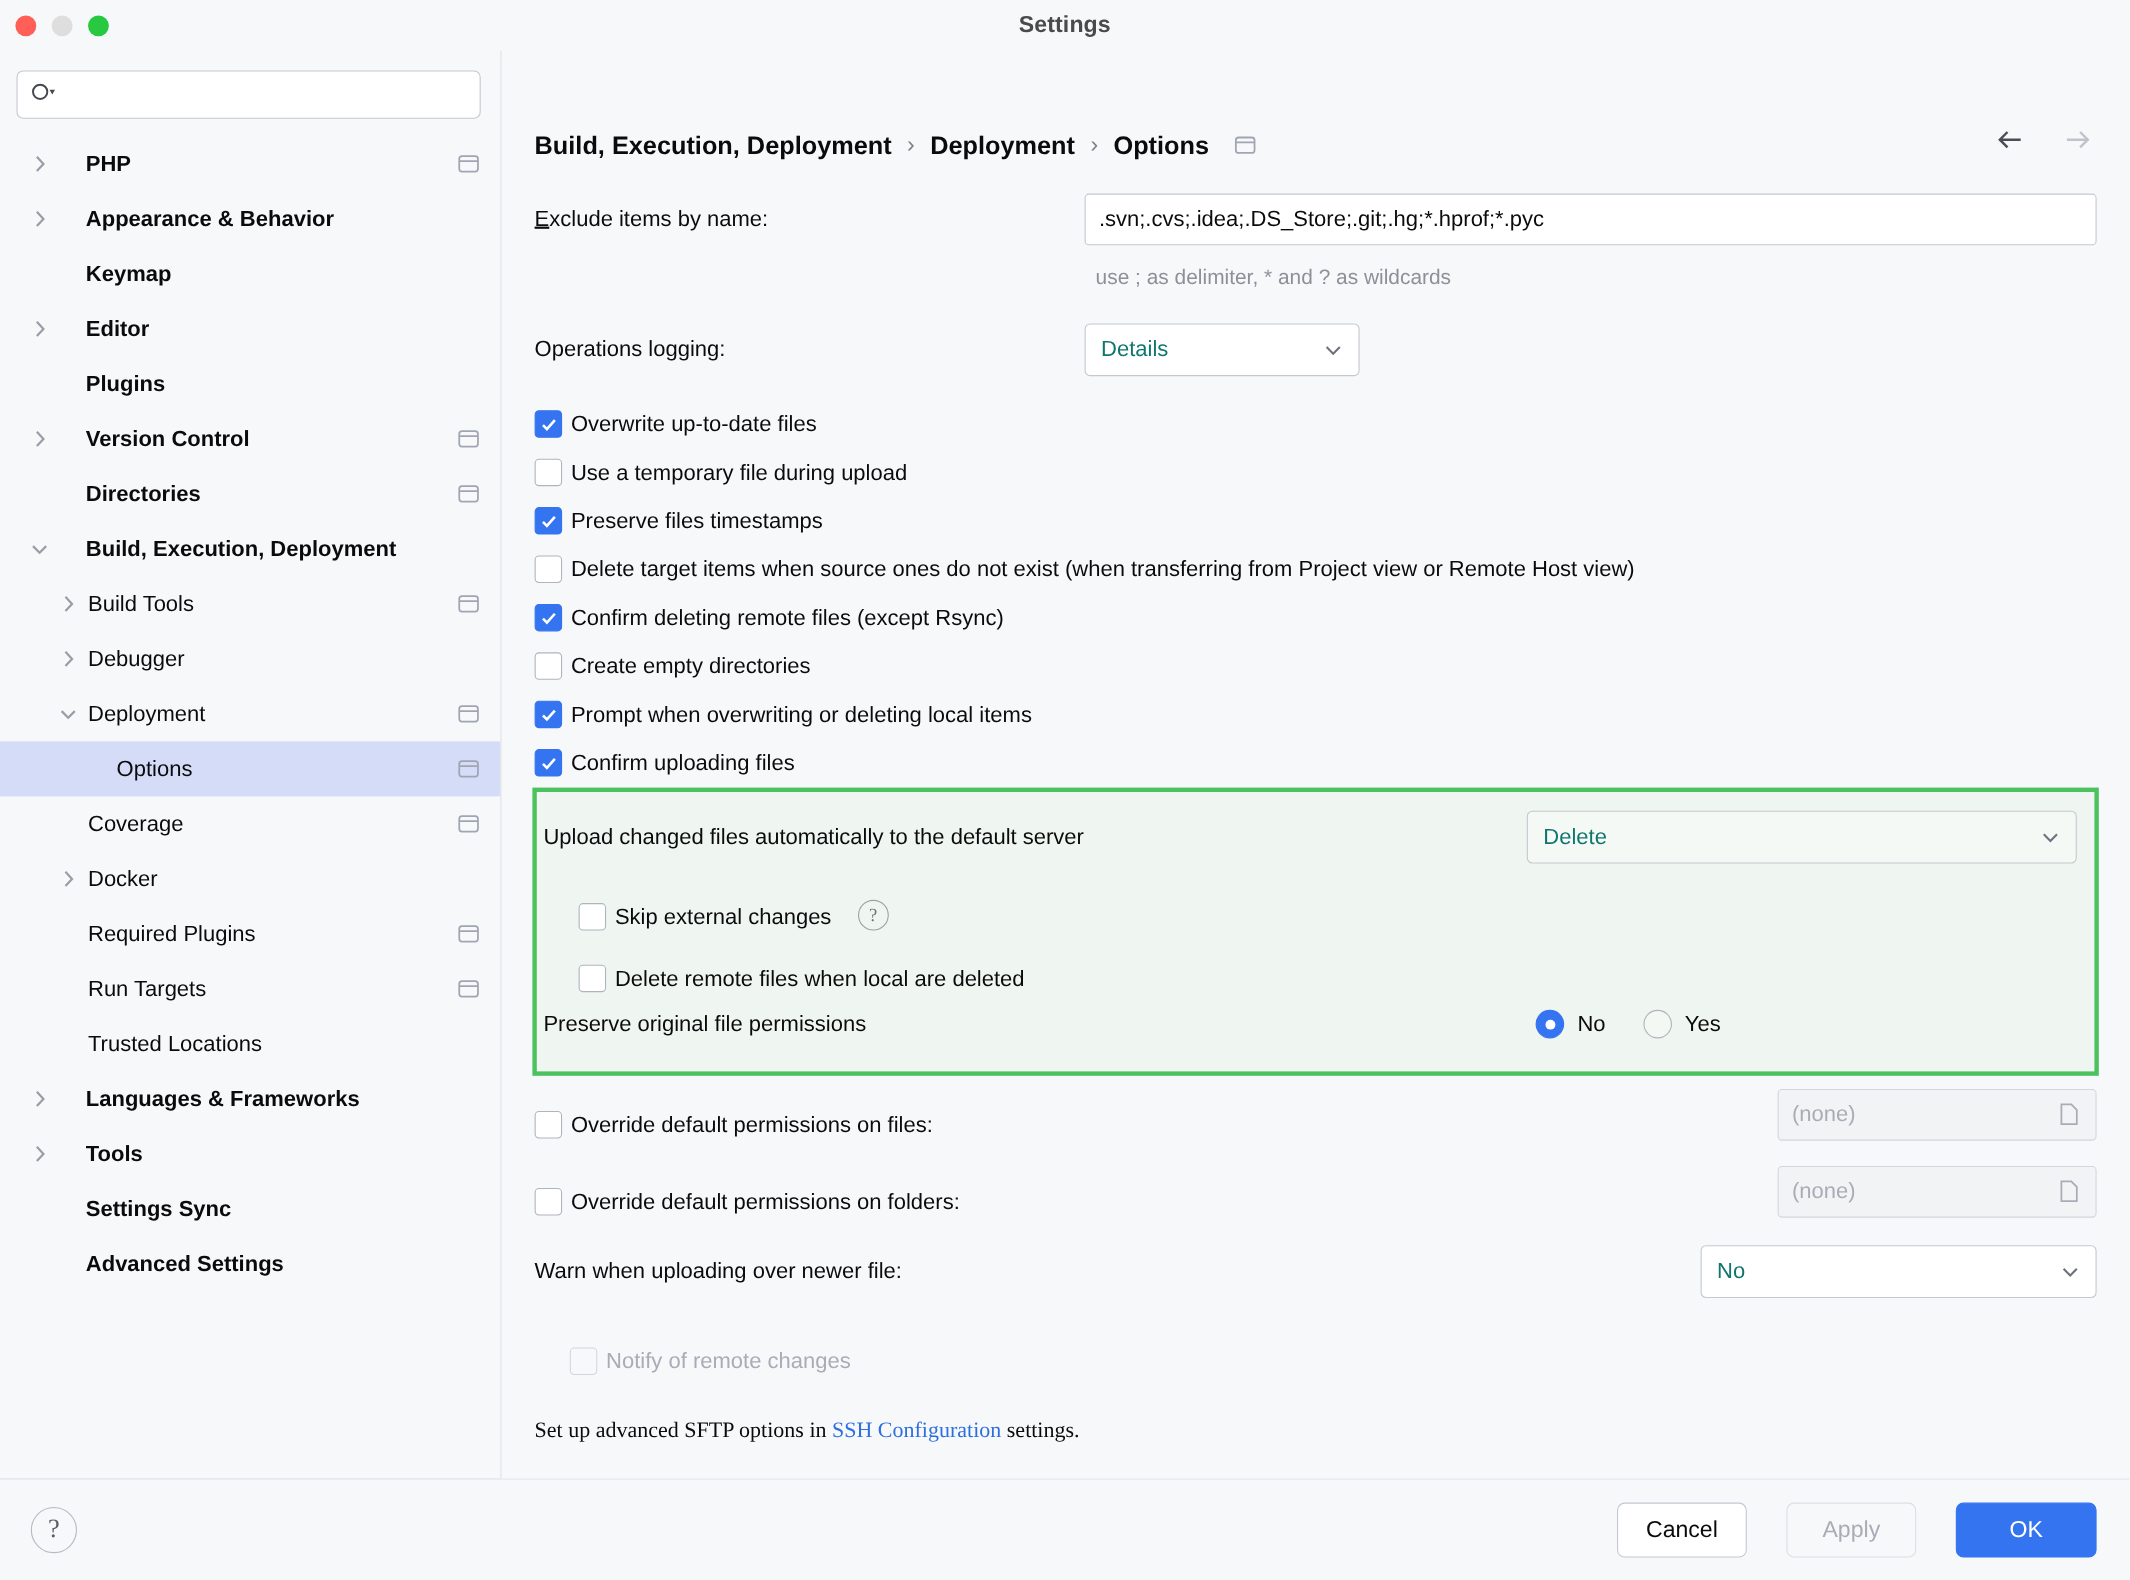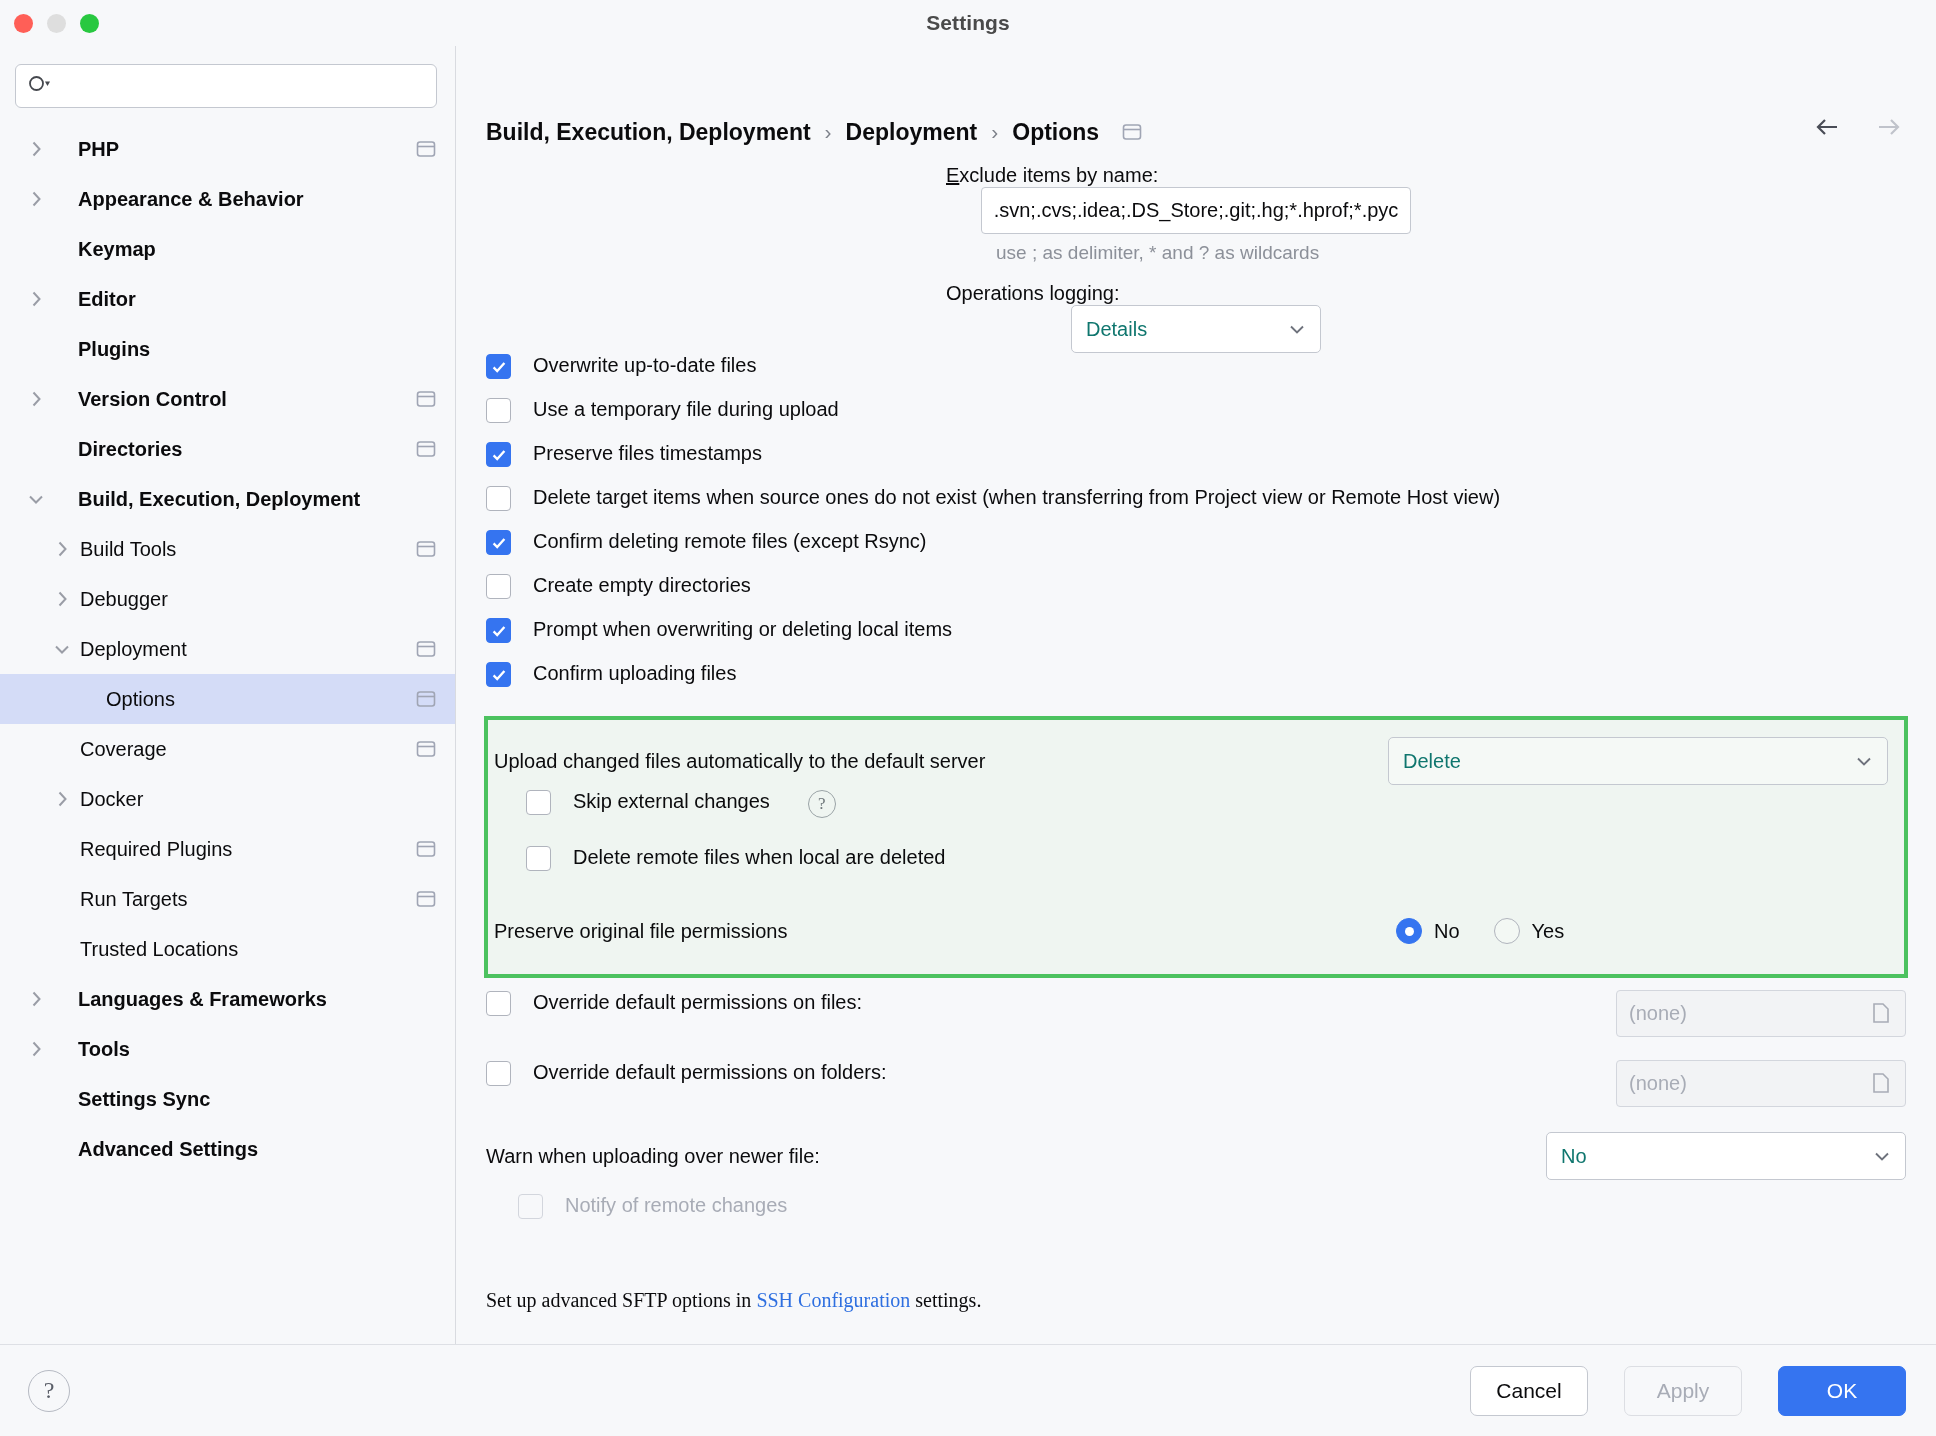--- a/index.html
+++ b/index.html
@@ -92,21 +92,21 @@
   .nav-arrows {
     position: absolute; right: 30px; top: 64px;
     display: flex; gap: 28px; align-items: center;
   }
   .nav-arrow { width: 34px; height: 34px; }
   .nav-arrow.enabled { color: #4A4D57; }
   .nav-arrow.disabled { color: #C0C3CB; }
 
   .pane { padding: 0 30px 0 30px; position: relative; }
 
-  .row { display: flex; align-items: center; flex-direction: column; }
+  .row { display: flex; align-items: center; }
   .lbl { font-size: 20px; color: #0B0B0D; }
   .lbl .mn { text-decoration: underline; }
 
   .exclude-row { height: 70px; margin-top: 10px; }
   .exclude-row .lbl { width: 500px; }
   .text-field {
     height: 47px; background: #FFFFFF;
     border: 1px solid #C4C8D0; border-radius: 4px;
     display: flex; align-items: center; padding: 0 12px;
     font-size: 20px; color: #0B0B0D;
@@ -118,21 +118,21 @@
   .combo {
     height: 48px; background: #FFFFFF;
     border: 1px solid #C4C8D0; border-radius: 5px;
     display: flex; align-items: center; justify-content: space-between;
     padding: 0 12px 0 14px; font-size: 20px; color: #0f766e;
   }
   .combo.flat { background: #F5F9F6; }
   .chev { width: 22px; height: 22px; color: #6E727C; flex: 0 0 22px; }
 
   
-  .cb-row { height: 44px; display: flex; align-items: flex-start; gap: 22px; }
+  .cb-row { height: 44px; display: flex; align-items: flex-end; gap: 8px; }
   .cb {
     width: 25px; height: 25px; flex: 0 0 25px;
     border-radius: 4px; border: 1.5px solid #B0B4BD; background: #FFFFFF;
     display: flex; align-items: center; justify-content: center;
   }
   .cb.checked { background: #3574F0; border-color: #3574F0; }
   .cb.checked svg { color: #FFFFFF; }
   .cb.disabled { border-color: #D3D6DD; background: #F7F8FA; }
   .cb-label { font-size: 20px; color: #0B0B0D; }
   .cb-label.disabled { color: #A8ACB6; }

